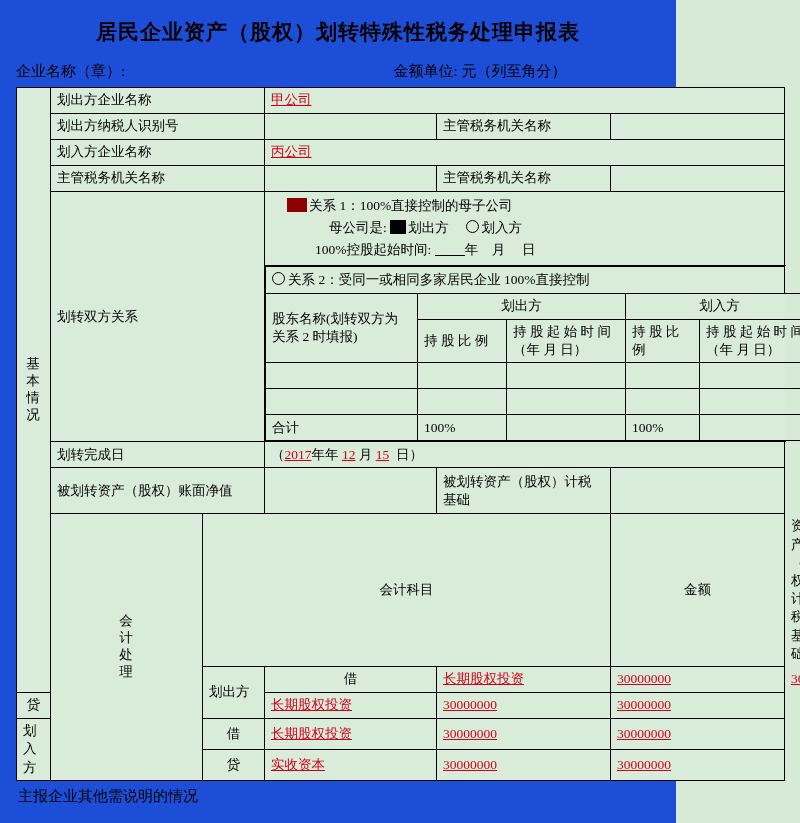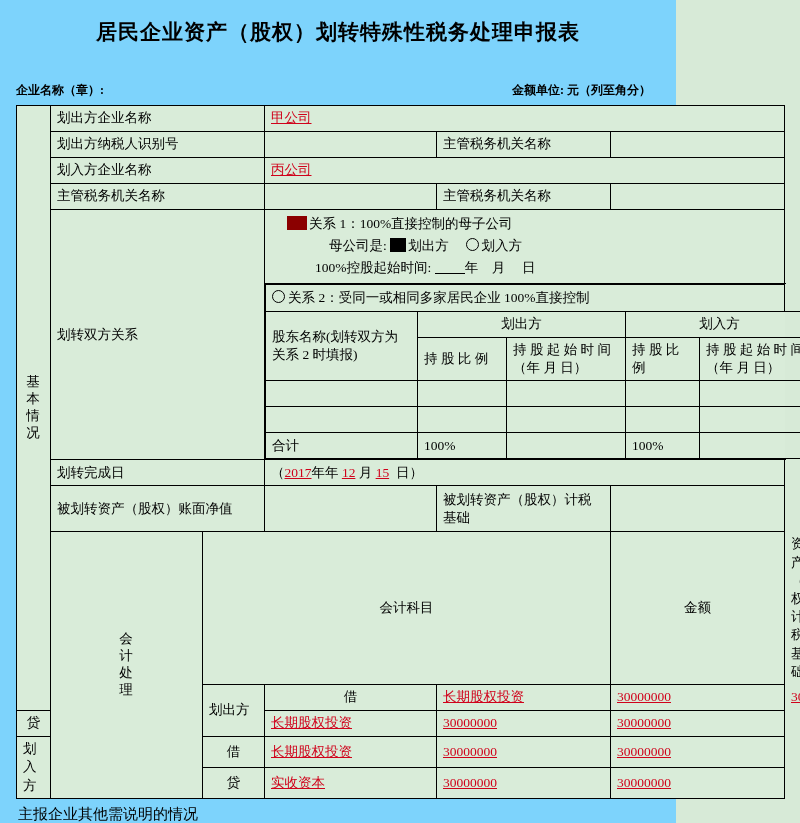--- a/index.html
+++ b/index.html
@@ -11,41 +11,40 @@
     width: 800px;
     height: 823px;
     font-family: "Liberation Serif", "DejaVu Serif", serif;
     color: #000;
     overflow: hidden;
   }
   .page {
     width: 676px;
     height: 823px;
     position: relative;
-    background: #7dd3fc;
+    background: #1d4ed8;
     box-sizing: border-box;
   }
   .title {
     text-align: center;
     font-size: 21px;
     font-weight: bold;
     letter-spacing: 1px;
     padding-top: 18px;
     padding-bottom: 16px;
   }
   .subhead {
     display: flex;
     align-items: flex-end;
-    font-size: 12px;
-    padding: 0 25px 6px 16px;
-    font-weight: bold;
+    font-size: 15px;
+    padding: 0 32px 6px 16px;
   }
   .subhead .sh-left { width: 300px; }
   .subhead .sh-mid { width: 225px; }
-  .subhead .sh-right { flex: 1; text-align: right; margin-top: 20px; }
+  .subhead .sh-right { flex: 1; text-align: center; }
 
   table.form {
     border-collapse: collapse;
     width: 768px;
     margin: 0 16px;
     table-layout: fixed;
     background: #d9ecd9;
   }
   table.form td {
     border: 1px solid #000;

